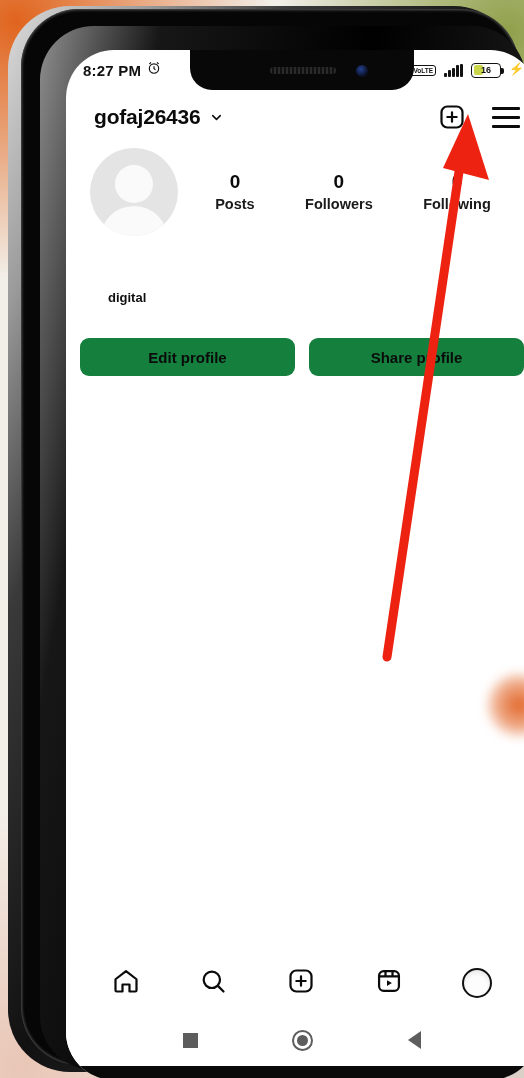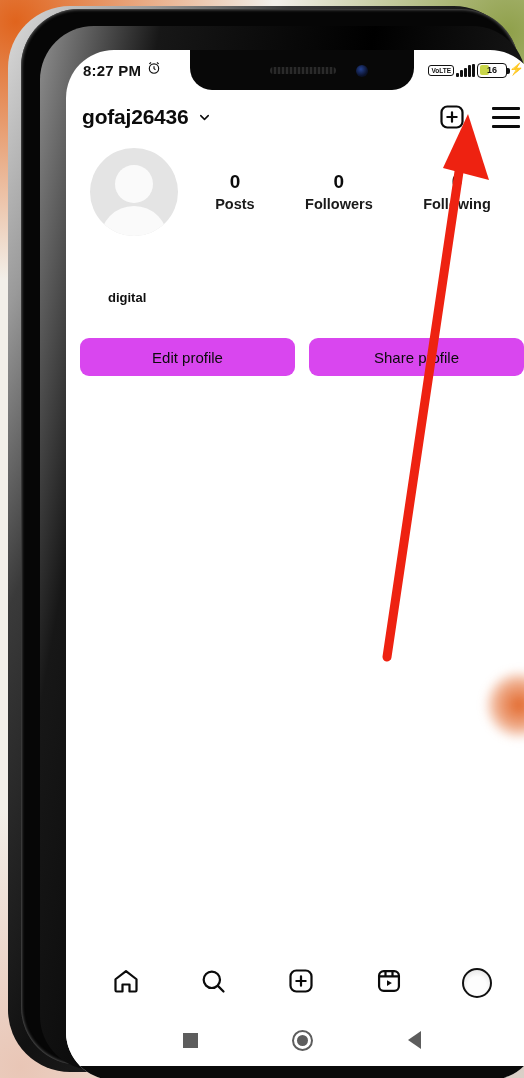--- a/index.html
+++ b/index.html
@@ -55,21 +55,21 @@
   }
 
   
   .status-bar{
     position:absolute; left:0; top:0; width:472px; height:40px;
     display:flex; align-items:center; z-index:30;
     padding:0 14px 0 17px; color:#111;
   }
   .sb-left{ display:flex; align-items:center; gap:6px; }
   .sb-time{ font-size:15px; font-weight:600; letter-spacing:.2px; }
-  .sb-right{ margin-left:auto; display:flex; align-items:center; gap:2px; }
+  .sb-right{ margin-left:auto; display:flex; align-items:center; gap:8px; }
   .volte{
     font-size:6.5px; font-weight:700; line-height:7px; text-align:center;
     border:1.4px solid #111; border-radius:3px; padding:1px 2px; color:#111;
   }
   .signal{ display:flex; align-items:flex-end; gap:1.5px; height:13px; }
   .signal i{ display:block; width:2.6px; background:#111; border-radius:1px; }
   .signal i:nth-child(1){ height:4px; }
   .signal i:nth-child(2){ height:6.5px; }
   .signal i:nth-child(3){ height:9px; }
   .signal i:nth-child(4){ height:11.5px; }
@@ -128,23 +128,23 @@
     position:absolute; left:42px; top:240px;
     font-size:13px; font-weight:700; color:#101010;
   }
 
   
   .actions{
     position:absolute; left:0; top:288px; width:472px;
     display:flex; gap:14px; padding:0 14px;
   }
   .action-btn{
-    flex:1; height:38px; border-radius:9px; background:#d946ef;
+    flex:1; height:38px; border-radius:9px; background:#15803d;
     display:flex; align-items:center; justify-content:center;
-    font-size:15px; font-weight:400; color:#0b0b0b; border:none;
+    font-size:15px; font-weight:700; color:#0b0b0b; border:none;
   }
 
   
   .bottom-nav{
     position:absolute; left:0; bottom:66px; width:472px; height:62px;
     display:flex; align-items:center; justify-content:space-around;
     padding:0 16px; background:#fff;
   }
   .nav-avatar{
     width:30px; height:30px; border-radius:50%;
@@ -223,21 +223,21 @@
             </span>
             <span class="battery">
               <span class="batt-fill"></span>
               <span class="batt-num">16</span>
             </span>
             <span class="bolt">⚡</span>
           </div>
         </div>
 
         <div class="app-header">
-          <div class="username-wrap" style="display:flex;align-items:flex-end;">
+          <div class="username-wrap" style="display:flex;align-items:flex-end;margin-left:12px;">
             <span class="username">gofaj26436</span>
             <span class="chev">
               <svg width="15" height="15" viewBox="0 0 24 24" fill="none" stroke="#0b0b0b" stroke-width="2.4" stroke-linecap="round" stroke-linejoin="round">
                 <path d="M6 9l6 6 6-6"></path>
               </svg>
             </span>
           </div>
           <div class="hdr-actions">
             <span class="icon-btn">
               <svg width="28" height="28" viewBox="0 0 24 24" fill="none" stroke="#0b0b0b" stroke-width="1.9" stroke-linecap="round">

